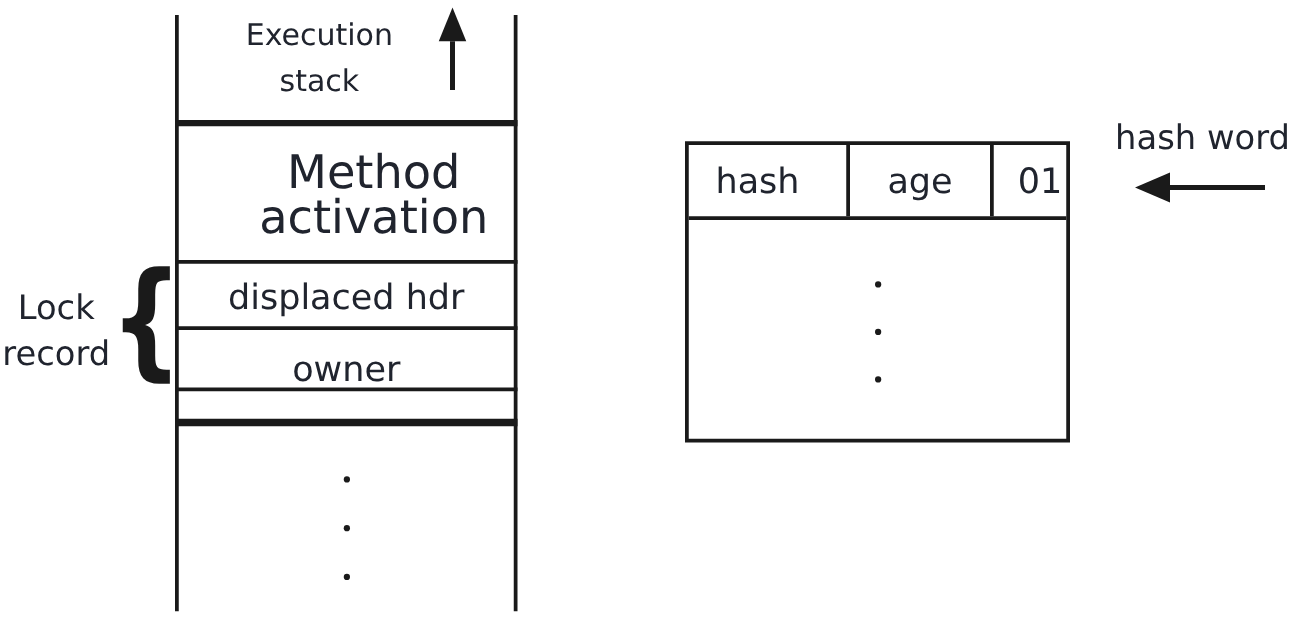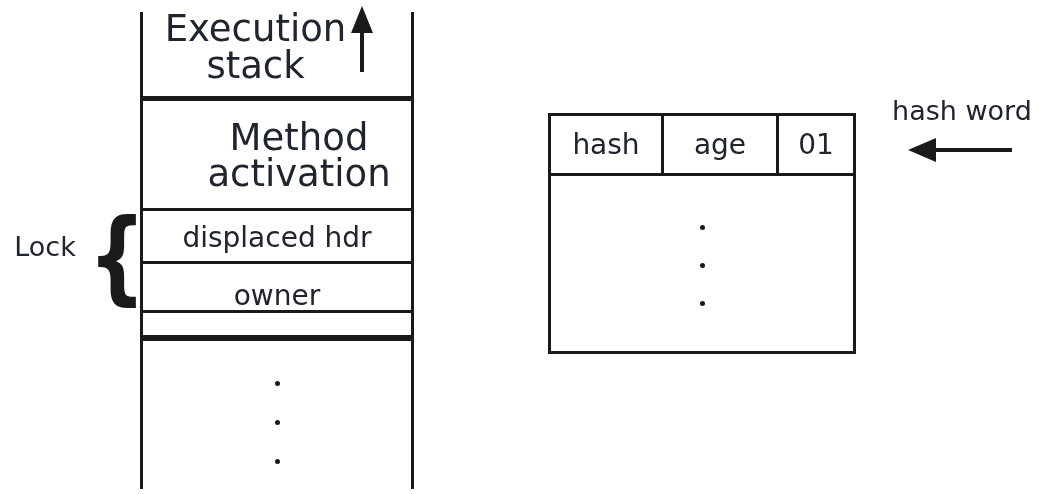--- a/index.html
+++ b/index.html
@@ -18,21 +18,21 @@
   .abs { position: absolute; }
   .line { background: #1a1a1a; }
   .txt { color: #20242e; }
   .center { text-align: center; }
   .flexc { display: flex; align-items: center; justify-content: center; }
 
   
   .vline-left  { left: 140px; top: 12px; width: 3px; height: 477px; }
   .vline-right { left: 411px; top: 12px; width: 3px; height: 477px; }
 
-  .exec-title { left: 148px; top: 10px; width: 215px; font-size: 37px; line-height: 37px; }
+  .exec-title { left: 148px; top: 10px; width: 215px; font-size: 24px; line-height: 37px; }
   .exec-title span { display: block; }
 
   .up-arrow { left: 351px; top: 6px; width: 22px; }
   .up-arrow .head {
     width: 0; height: 0; margin: 0 auto;
     border-left: 11px solid transparent;
     border-right: 11px solid transparent;
     border-bottom: 27px solid #1a1a1a;
   }
   .up-arrow .shaft { width: 4px; height: 39px; margin: 0 auto; background: #1a1a1a; }
@@ -62,21 +62,21 @@
     transform: scaleX(0.80); transform-origin: left center;
     color: #1a1a1a;
   }
 
   
   .object-title { left: 604px; top: 60px; width: 150px; font-size: 28px; line-height: 30px; }
   .object-box {
     left: 548px; top: 113px; width: 308px; height: 241px;
     border: 3px solid #1a1a1a; background: #ffffff;
   }
-  .object-header { display: flex; height: 60px; border-bottom: 3px solid #1a1a1a; }
+  .object-header { display: flex; height: 60px; border-bottom: 3px solid #1a1a1a; gap: 16px; }
   .object-header .cell { font-size: 28px; }
   .cell-hash { width: 110px; }
   .cell-age  { width: 118px; border-left: 3px solid #1a1a1a; border-right: 3px solid #1a1a1a; }
   .cell-flags { flex: 1; }
   .object-ellipsis {
     padding-top: 49px;
     display: flex; flex-direction: column; align-items: center; gap: 33px;
   }
 
   
@@ -129,20 +129,21 @@
   <div class="abs line hline-thick-bottom"></div>
 
   <div class="abs stack-ellipsis">
     <span class="dot"></span>
     <span class="dot"></span>
     <span class="dot"></span>
   </div>
 
   <div class="abs txt center lock-label">
     <span>Lock</span>
+    <span>record</span>
   </div>
   <div class="abs lock-brace">{</div>
 
 
   <div class="abs object-box">
     <div class="object-header">
       <div class="cell cell-hash flexc">hash</div>
       <div class="cell cell-age flexc">age</div>
       <div class="cell cell-flags flexc">01</div>
     </div>

